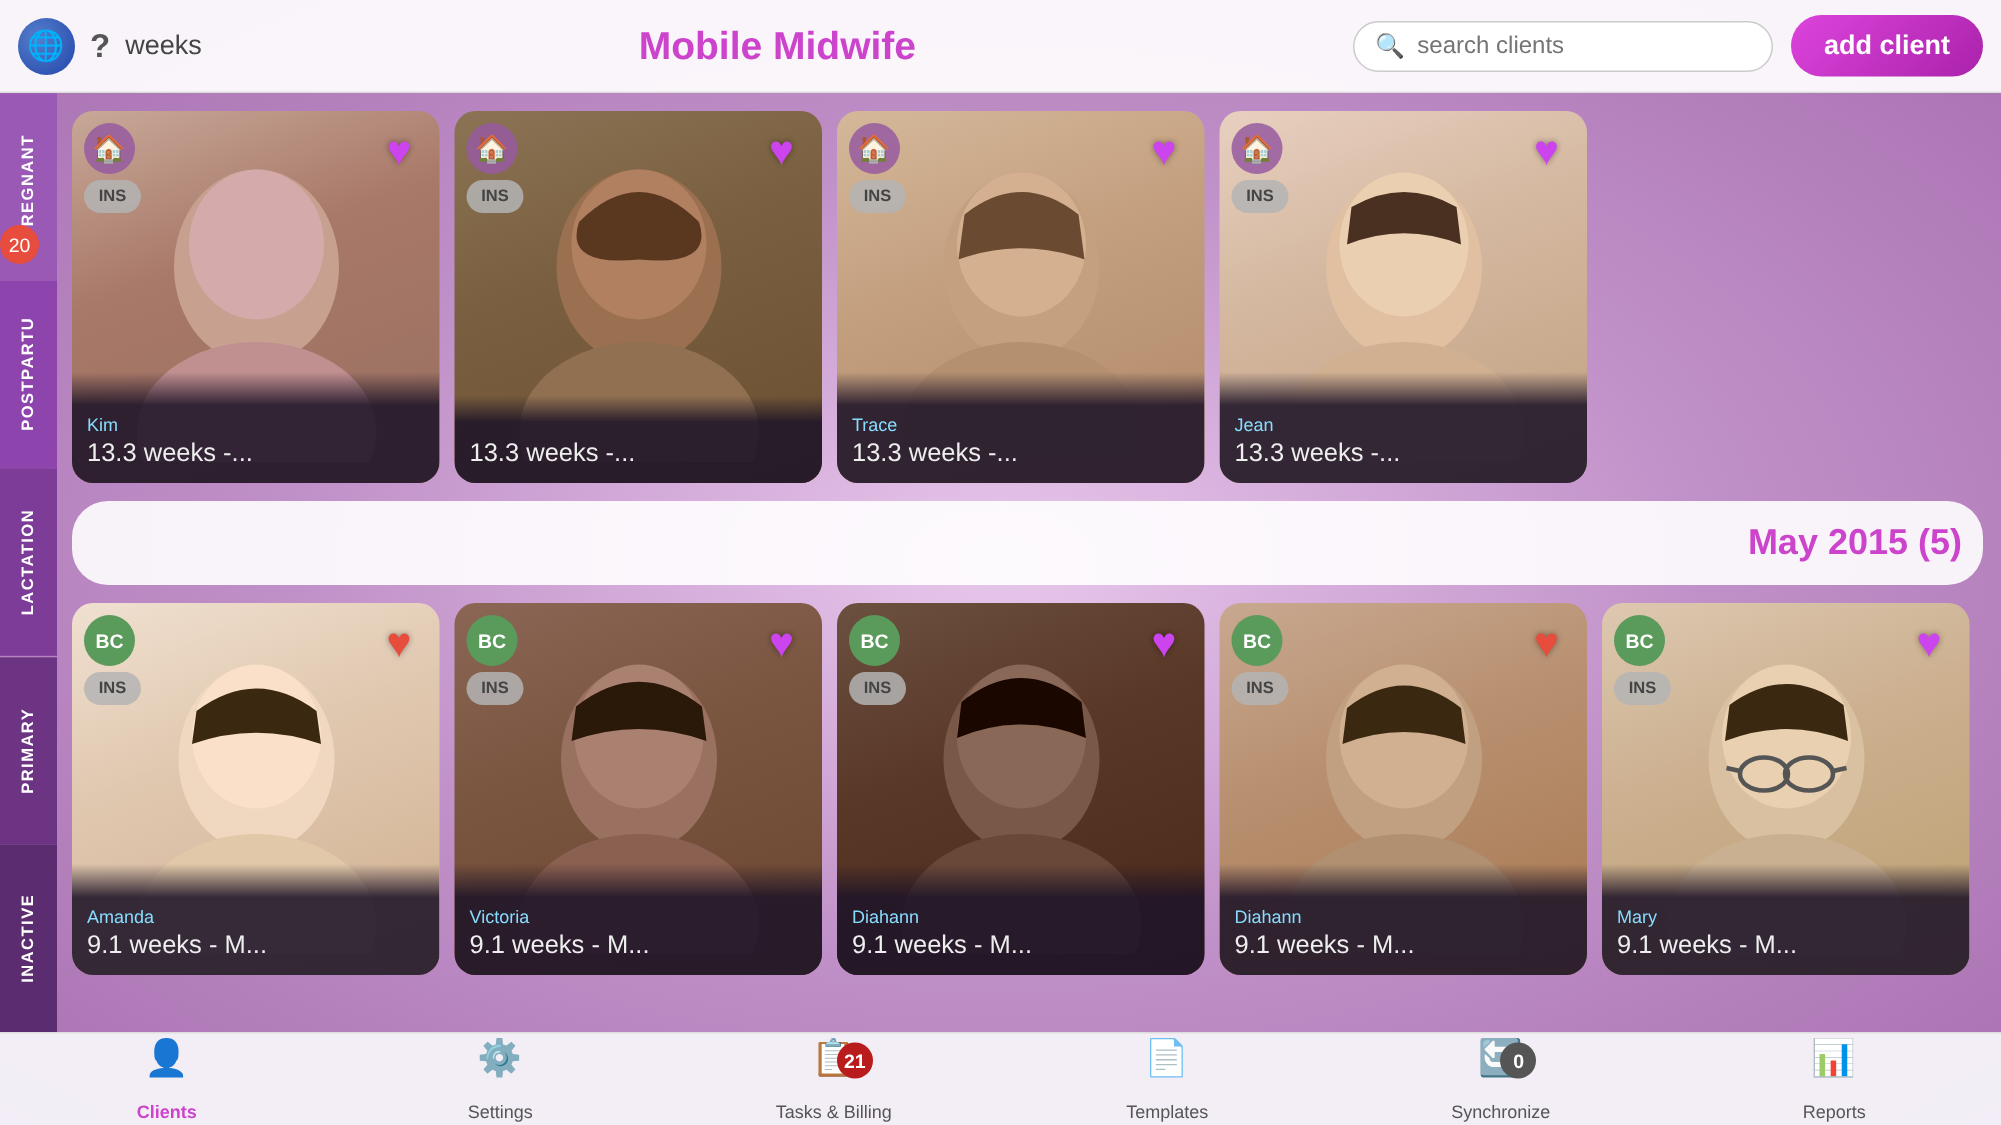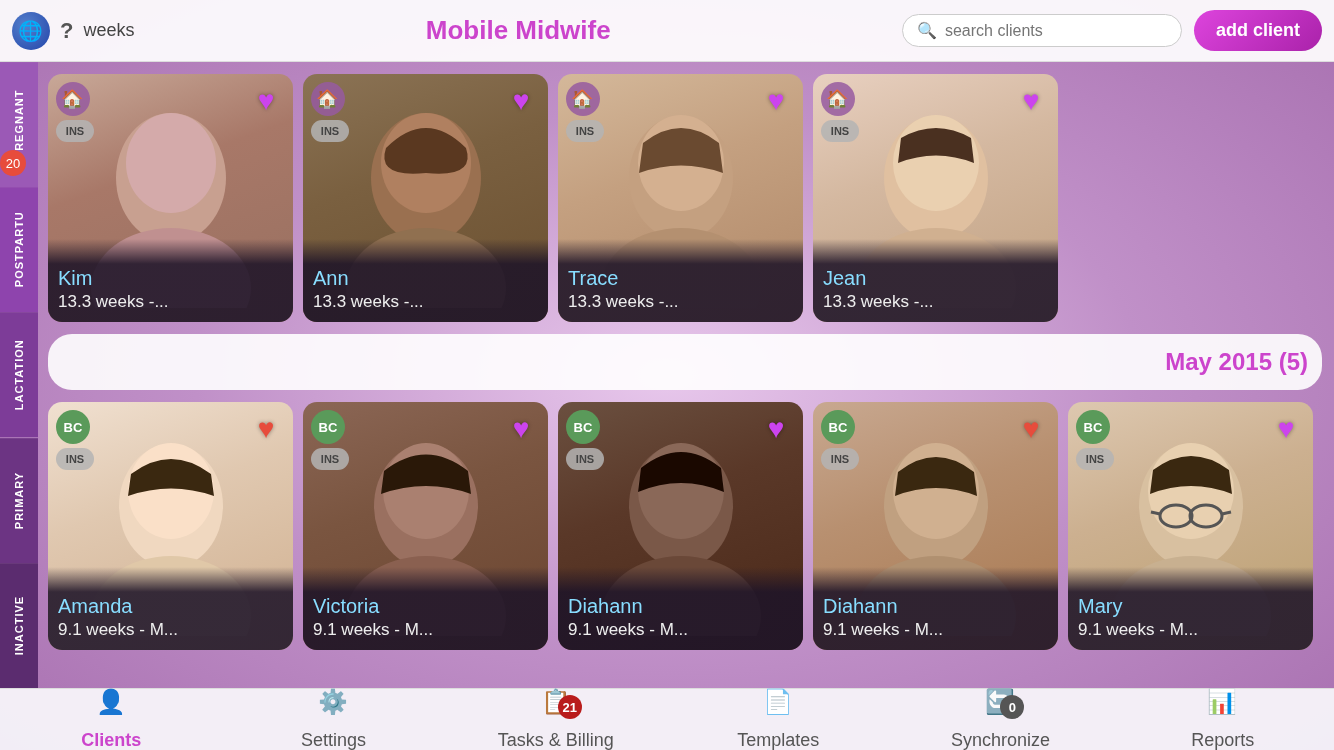--- a/index.html
+++ b/index.html
@@ -203,21 +203,21 @@
     .heart-red { color: #e74c3c; text-shadow: 0 0 4px rgba(0,0,0,0.4); }
 
     .card-bottom {
       position: absolute;
       bottom: 0; left: 0; right: 0;
       background: linear-gradient(transparent, rgba(30,20,40,0.88) 30%);
       padding: 28px 10px 10px;
       color: white;
     }
     .card-name {
-      font-size: 20px;
+      font-size: 12px;
       font-weight: 500;
       color: #88ddff;
       margin-bottom: 2px;
     }
     .card-weeks {
       font-size: 17px;
       color: #eee;
     }
 
     
@@ -247,21 +247,21 @@
       flex: 1;
       display: flex;
       flex-direction: column;
       align-items: center;
       justify-content: center;
       cursor: pointer;
       gap: 2px;
       position: relative;
     }
     .nav-item.active .nav-label { color: #cc44cc; font-weight: bold; }
-    .nav-item .nav-label { font-size: 18px; color: #555; margin-top: 12px; }
+    .nav-item .nav-label { font-size: 12px; color: #555; margin-top: 12px; }
     .nav-icon { font-size: 24px; color: #888; }
     .nav-item.active .nav-icon { color: #cc44cc; }
     .nav-badge {
       position: absolute;
       top: 6px;
       right: calc(50% - 26px);
       background: #b91c1c;
       color: white;
       border-radius: 12px;
       min-width: 24px; height: 24px;
@@ -363,21 +363,20 @@
         </svg>
       </div>
       <div class="card-top-left">
         <div class="icon-house">🏠</div>
         <div class="icon-ins">INS</div>
       </div>
       <div class="card-top-right">
         <div class="heart-icon heart-purple">♥</div>
       </div>
       <div class="card-bottom">
-        <div class="card-name">Ann</div>
         <div class="card-weeks">13.3 weeks -...</div>
       </div>
     </div>
 
     <div class="client-card photo-trace">
       <div class="card-face">
         <svg width="200" height="220" viewBox="0 0 200 220" xmlns="http://www.w3.org/2000/svg">
           <ellipse cx="100" cy="90" rx="52" ry="62" fill="#c4a080"></ellipse>
           <ellipse cx="100" cy="75" rx="43" ry="48" fill="#d4b090"></ellipse>
           <ellipse cx="100" cy="200" rx="80" ry="60" fill="#b49070"></ellipse>

